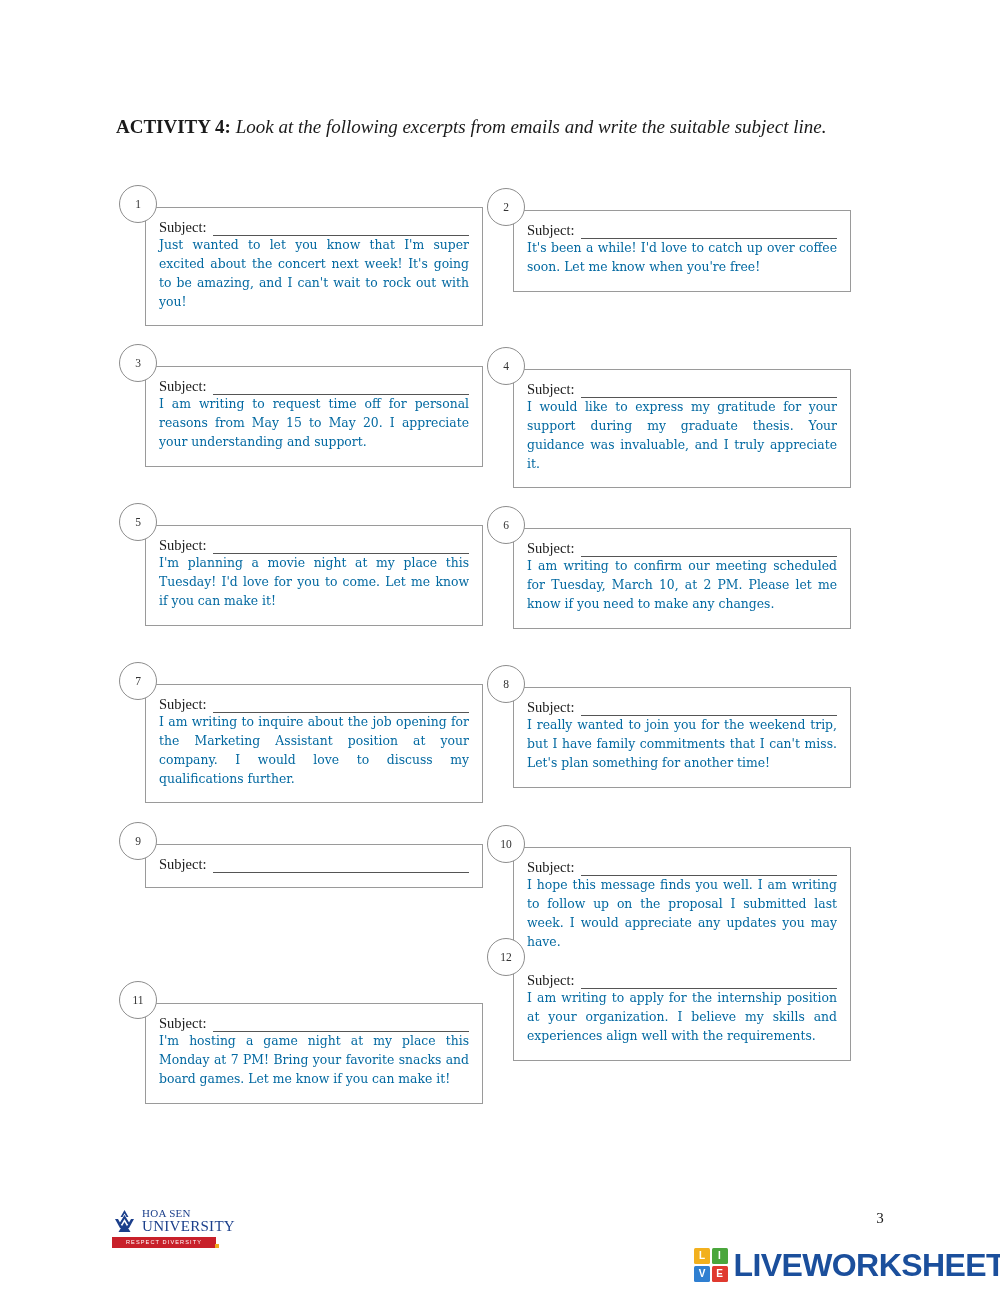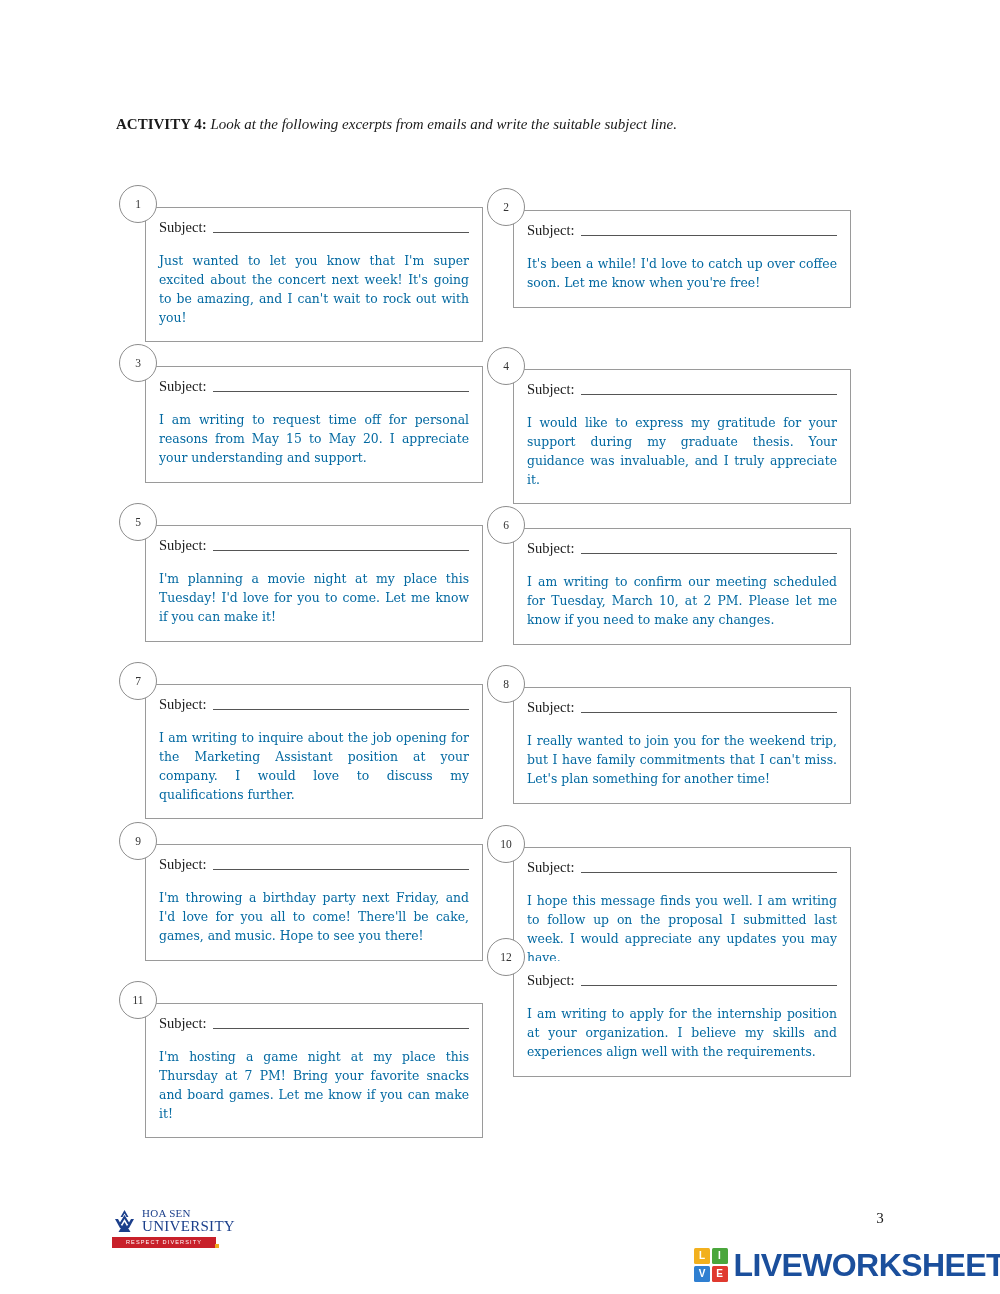--- a/index.html
+++ b/index.html
@@ -15,21 +15,21 @@
     color: #1a1a1a;
     overflow: hidden;
   }
 
   
   .activity-heading {
     position: absolute;
     left: 116px;
     top: 114px;
     width: 800px;
-    font-size: 15px;
+    font-size: 19px;
     line-height: 1.35;
     white-space: nowrap;
   }
   .activity-heading .act-label {
     font-weight: bold;
     font-style: normal;
   }
   .activity-heading .act-instruction {
     font-style: italic;
   }
@@ -71,23 +71,22 @@
 
   .card-inner {
     padding: 11px 13px 14px 13px;
     position: relative;
     z-index: 2;
     background: #ffffff;
   }
 
   .subject-row {
     display: flex;
-    align-items: flex-start;
+    align-items: flex-end;
     font-size: 14.5px;
-    margin-bottom: 16px;
     white-space: nowrap;
   }
   .subject-label {
     font-family: "Liberation Serif", "DejaVu Serif", serif;
     font-size: 14.5px;
     color: #1a1a1a;
     padding-right: 6px;
   }
   .subject-blank {
     flex: 1 1 auto;
@@ -281,41 +280,40 @@
         <div class="card-body">I really wanted to join you for the weekend trip, but I have family commitments that I can't miss. Let's plan something for another time!</div>
       </div>
     </div>
     <div class="email-card col-left" style="top: 844px;">
       <div class="card-number">9</div>
       <div class="card-inner">
         <div class="subject-row">
           <span class="subject-label">Subject:</span>
           <span class="subject-blank"></span>
         </div>
-        <div class="card-body">I'm throwing a birthday party next Friday, and I'd love for you all to come! There'll be cake, games, and music. Hope to see you there!</div>
       </div>
     </div>
     <div class="email-card col-right" style="top: 847px;">
       <div class="card-number">10</div>
       <div class="card-inner">
         <div class="subject-row">
           <span class="subject-label">Subject:</span>
           <span class="subject-blank"></span>
         </div>
         <div class="card-body">I hope this message finds you well. I am writing to follow up on the proposal I submitted last week. I would appreciate any updates you may have.</div>
       </div>
     </div>
     <div class="email-card col-left" style="top: 1003px;">
       <div class="card-number">11</div>
       <div class="card-inner">
         <div class="subject-row">
           <span class="subject-label">Subject:</span>
           <span class="subject-blank"></span>
         </div>
-        <div class="card-body">I'm hosting a game night at my place this Thursday at 7 PM! Bring your favorite snacks and board games. Let me know if you can make it!</div>
+        <div class="card-body">I'm hosting a game night at my place this Monday at 7 PM! Bring your favorite snacks and board games. Let me know if you can make it!</div>
       </div>
     </div>
     <div class="email-card col-right" style="top: 960px;">
       <div class="card-number">12</div>
       <div class="card-inner">
         <div class="subject-row">
           <span class="subject-label">Subject:</span>
           <span class="subject-blank"></span>
         </div>
         <div class="card-body">I am writing to apply for the internship position at your organization. I believe my skills and experiences align well with the requirements.</div>

